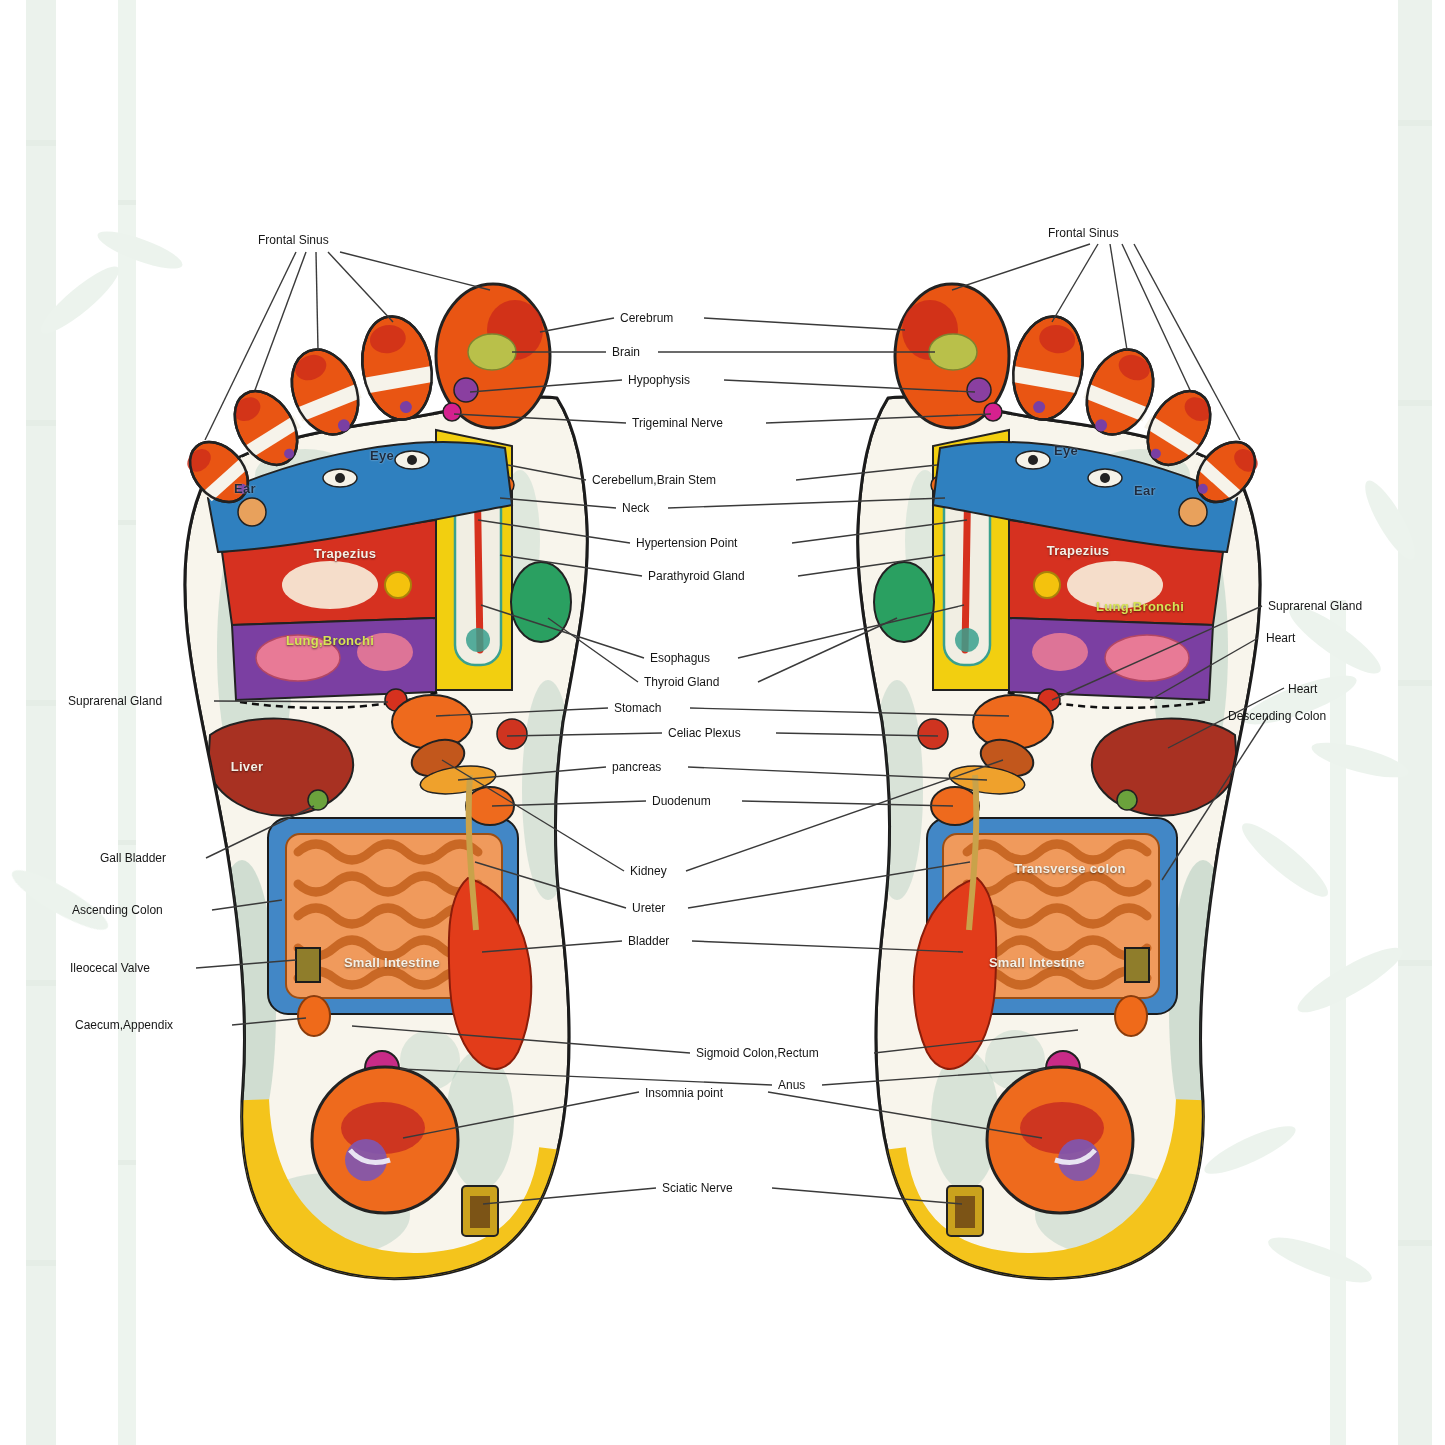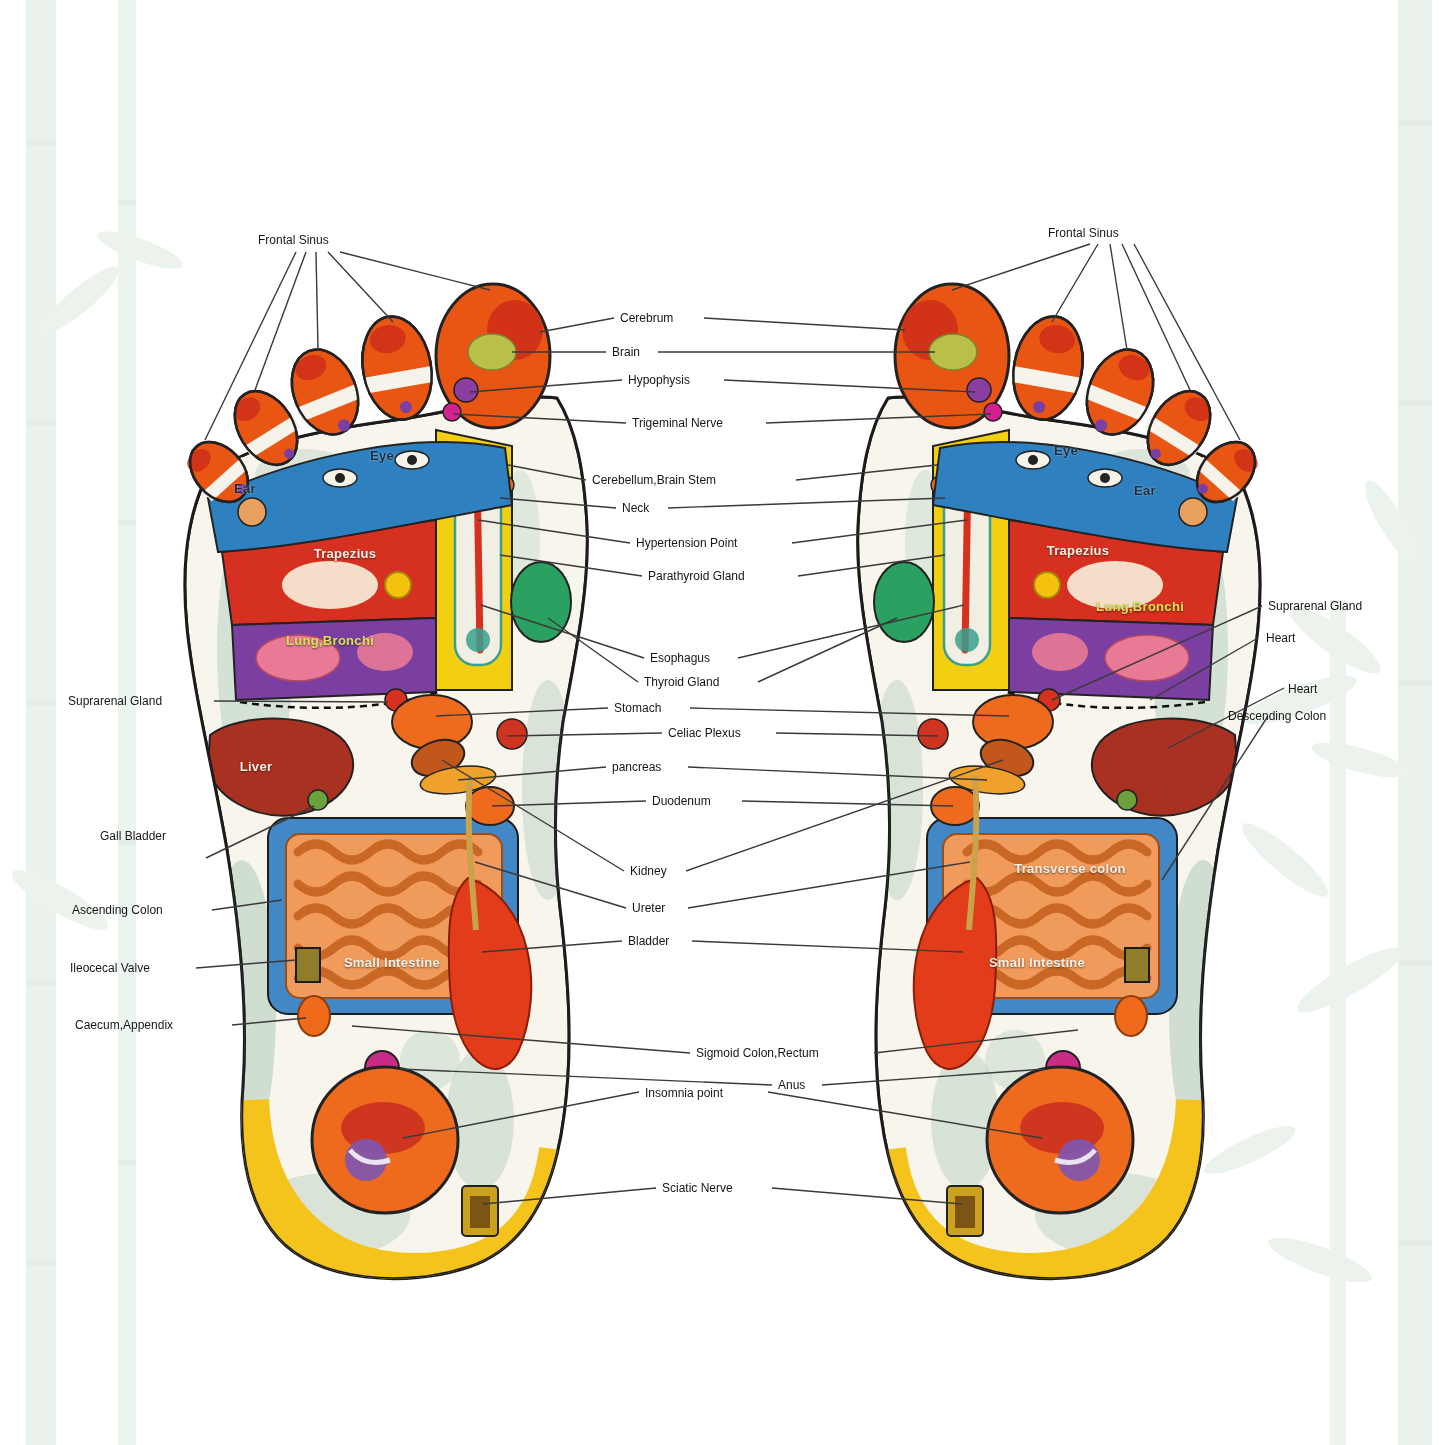--- a/index.html
+++ b/index.html
@@ -296,36 +296,36 @@
   <div class="lbl" style="left:630px;top:862px">Kidney</div>
   <div class="lbl" style="left:632px;top:899px">Ureter</div>
   <div class="lbl" style="left:628px;top:932px">Bladder</div>
   <div class="lbl" style="left:696px;top:1044px">Sigmoid Colon,Rectum</div>
   <div class="lbl" style="left:778px;top:1076px">Anus</div>
   <div class="lbl" style="left:645px;top:1084px">Insomnia point</div>
   <div class="lbl" style="left:662px;top:1179px">Sciatic Nerve</div>
 
   <div class="lbl" style="left:258px;top:231px">Frontal Sinus</div>
   <div class="lbl" style="left:68px;top:692px">Suprarenal Gland</div>
-  <div class="lbl" style="left:100px;top:827px">Gall Bladder</div>
+  <div class="lbl" style="left:100px;top:849px">Gall Bladder</div>
   <div class="lbl" style="left:72px;top:901px">Ascending Colon</div>
   <div class="lbl" style="left:70px;top:959px">Ileocecal Valve</div>
   <div class="lbl" style="left:75px;top:1016px">Caecum,Appendix</div>
 
   <div class="lbl" style="left:1048px;top:224px">Frontal Sinus</div>
   <div class="lbl" style="left:1268px;top:597px">Suprarenal Gland</div>
   <div class="lbl" style="left:1266px;top:629px">Heart</div>
   <div class="lbl" style="left:1288px;top:680px">Heart</div>
   <div class="lbl" style="left:1228px;top:707px">Descending Colon</div>
 
   <div class="fl fl-dark" style="left:382px;top:455px">Eye</div>
   <div class="fl fl-dark" style="left:245px;top:488px">Ear</div>
   <div class="fl fl-white" style="left:345px;top:553px">Trapezius</div>
   <div class="fl fl-lime" style="left:330px;top:640px">Lung,Bronchi</div>
-  <div class="fl fl-white" style="left:256px;top:766px">Liver</div>
+  <div class="fl fl-white" style="left:247px;top:766px">Liver</div>
   <div class="fl fl-white" style="left:392px;top:962px">Small Intestine</div>
 
   <div class="fl fl-dark" style="left:1066px;top:450px">Eye</div>
   <div class="fl fl-dark" style="left:1145px;top:490px">Ear</div>
   <div class="fl fl-white" style="left:1078px;top:550px">Trapezius</div>
   <div class="fl fl-lime" style="left:1140px;top:606px">Lung,Bronchi</div>
   <div class="fl fl-white" style="left:1070px;top:868px">Transverse colon</div>
   <div class="fl fl-white" style="left:1037px;top:962px">Small Intestine</div>
 
 </div>

